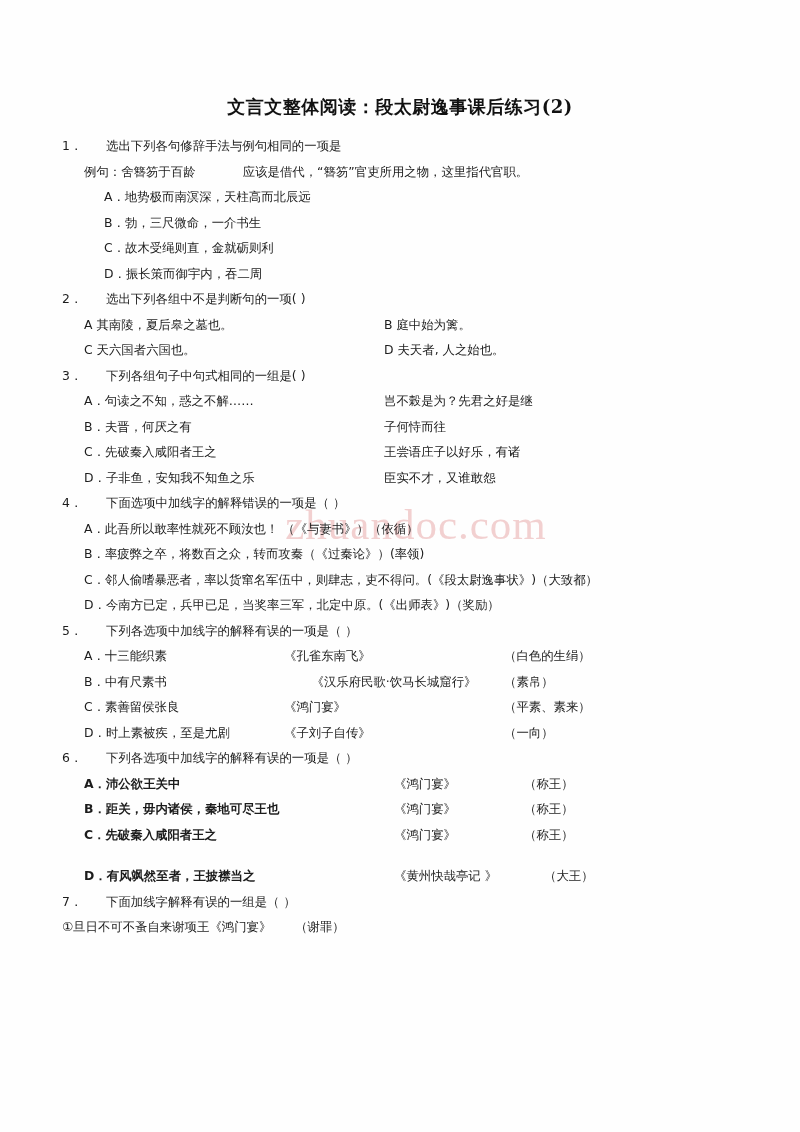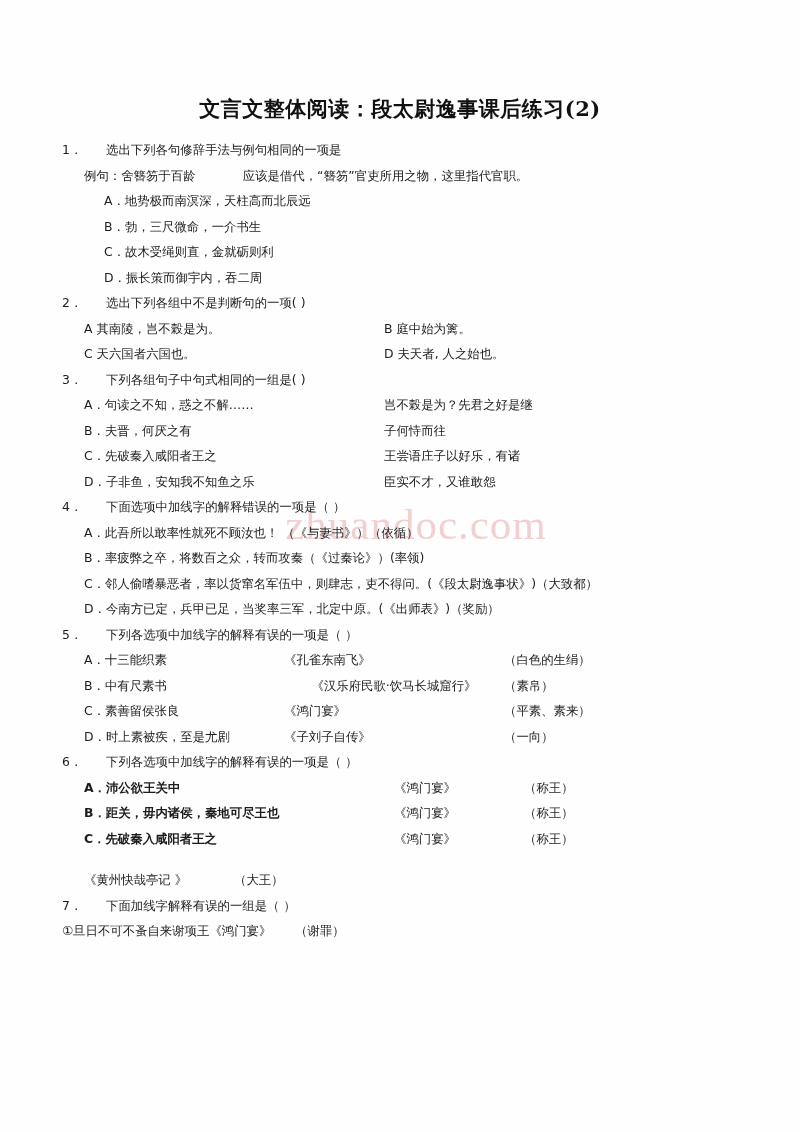--- a/index.html
+++ b/index.html
@@ -36,21 +36,21 @@
     color: #f0c9c9;
     opacity: .85;
     pointer-events: none;
     user-select: none;
     z-index: 5;
   }
   .doc-title {
     text-align: center;
     font-family: "DejaVu Serif", "Liberation Serif", serif;
     font-weight: bold;
-    font-size: 21px;
+    font-size: 18px;
     letter-spacing: .5px;
     color: #111;
     margin: 0 0 14px 0;
   }
   .content {
     position: relative;
     z-index: 10;
     font-size: 12.4px;
     line-height: 25.5px;
     color: #1c1c1c;
@@ -101,21 +101,21 @@
       <div class="indent2">C．故木受绳则直，金就砺则利</div>
       <div class="indent2">D．振长策而御宇内，吞二周</div>
     </div>
 
     <div class="q">
       <div class="row">
         <span style="flex:0 0 44px;width:44px;">2．</span>
         <span class="c2">选出下列各组中不是判断句的一项(    )</span>
       </div>
       <div class="row indent1">
-        <span class="c1">A 其南陵，岂不榖是为。</span>
+        <span class="c1">A 其南陵，夏后皋之墓也。</span>
         <span class="c2">B 庭中始为篱。</span>
       </div>
       <div class="row indent1">
         <span class="c1">C 天六国者六国也。</span>
         <span class="c2">D 夫天者, 人之始也。</span>
       </div>
     </div>
 
     <div class="q">
       <div class="row">
@@ -192,20 +192,21 @@
         <span class="c1w">B．距关，毋内诸侯，秦地可尽王也</span>
         <span class="c1n" style="flex:0 0 130px;width:130px;">《鸿门宴》</span>
         <span class="c2">（称王）</span>
       </div>
       <div class="row indent1">
         <span class="c1w">C．先破秦入咸阳者王之</span>
         <span class="c1n" style="flex:0 0 130px;width:130px;">《鸿门宴》</span>
         <span class="c2">（称王）</span>
       </div>
       <div class="row indent1">
+        <span class="c1w">D．有风飒然至者，王披襟当之</span>
         <span class="c1n" style="flex:0 0 150px;width:150px;margin-top:16px;">《黄州快哉亭记 》</span>
         <span class="c2">（大王）</span>
       </div>
     </div>
 
     <div class="q">
       <div class="row">
         <span style="flex:0 0 44px;width:44px;">7．</span>
         <span class="c2">下面加线字解释有误的一组是（      ）</span>
       </div>

